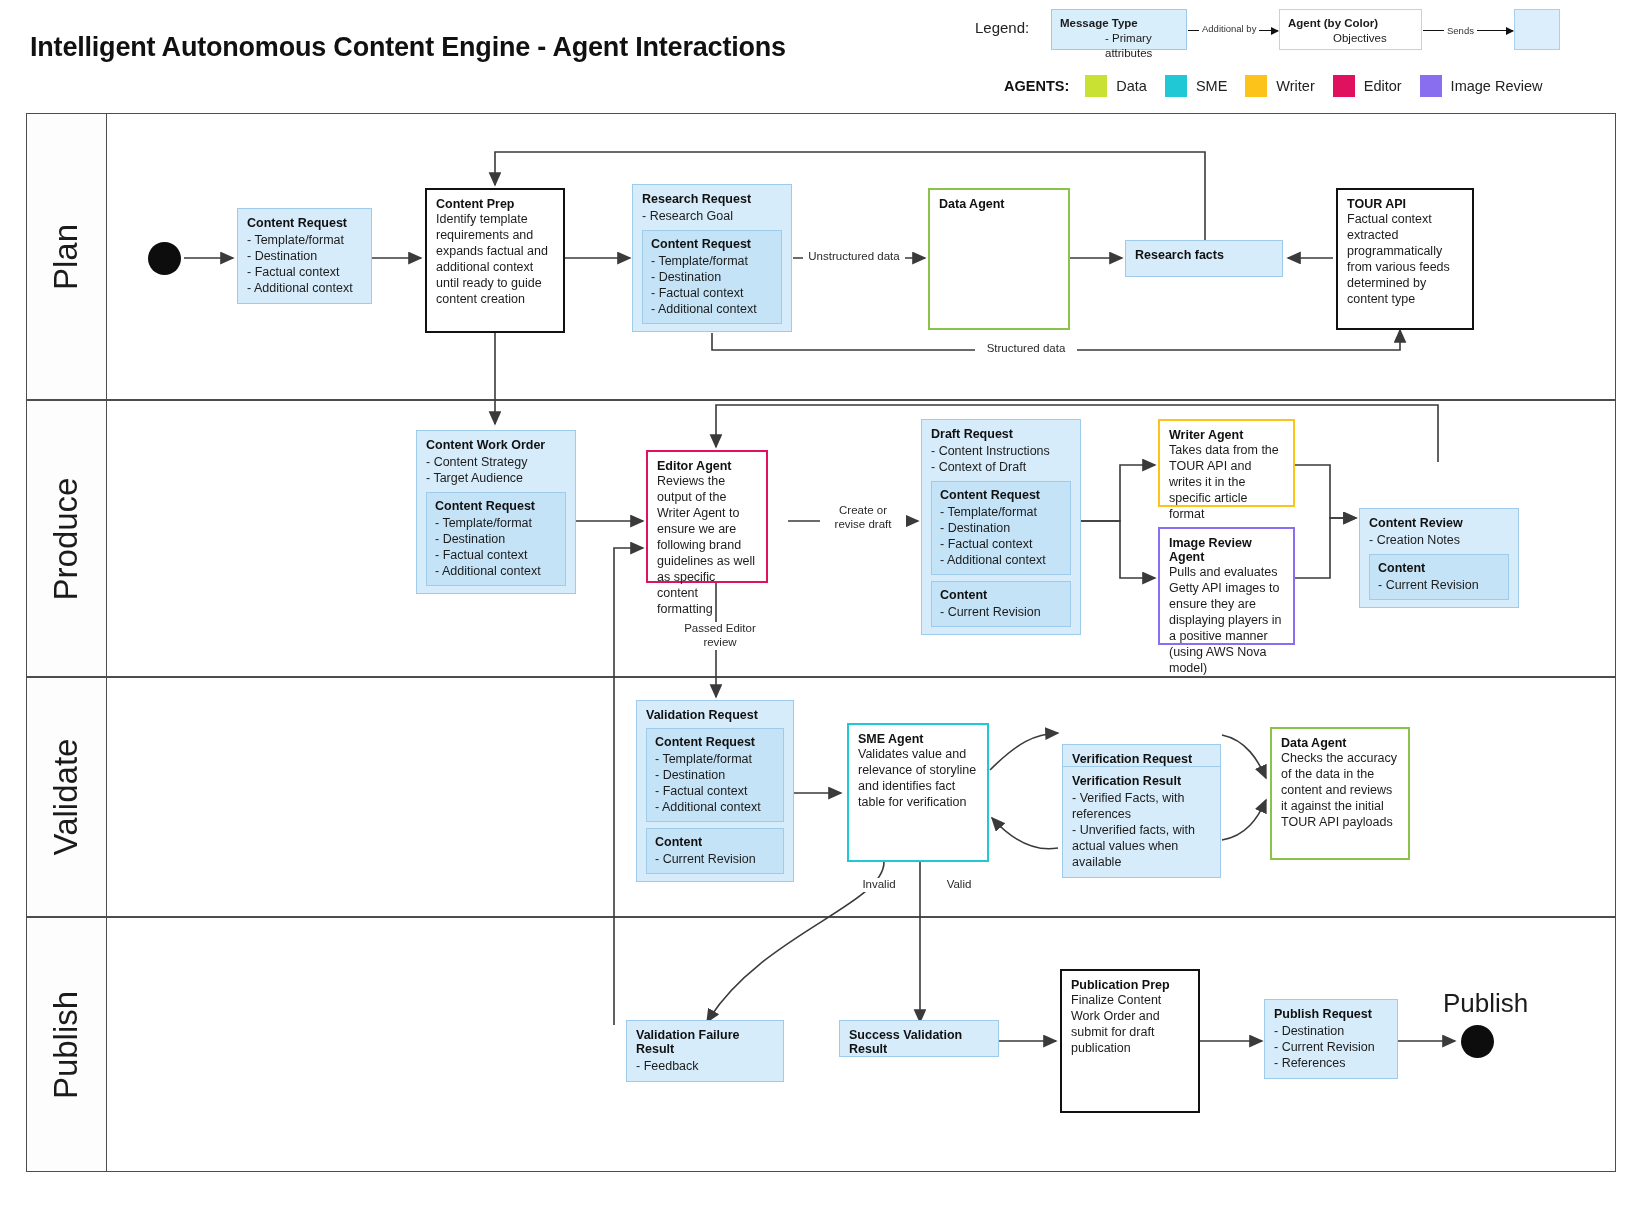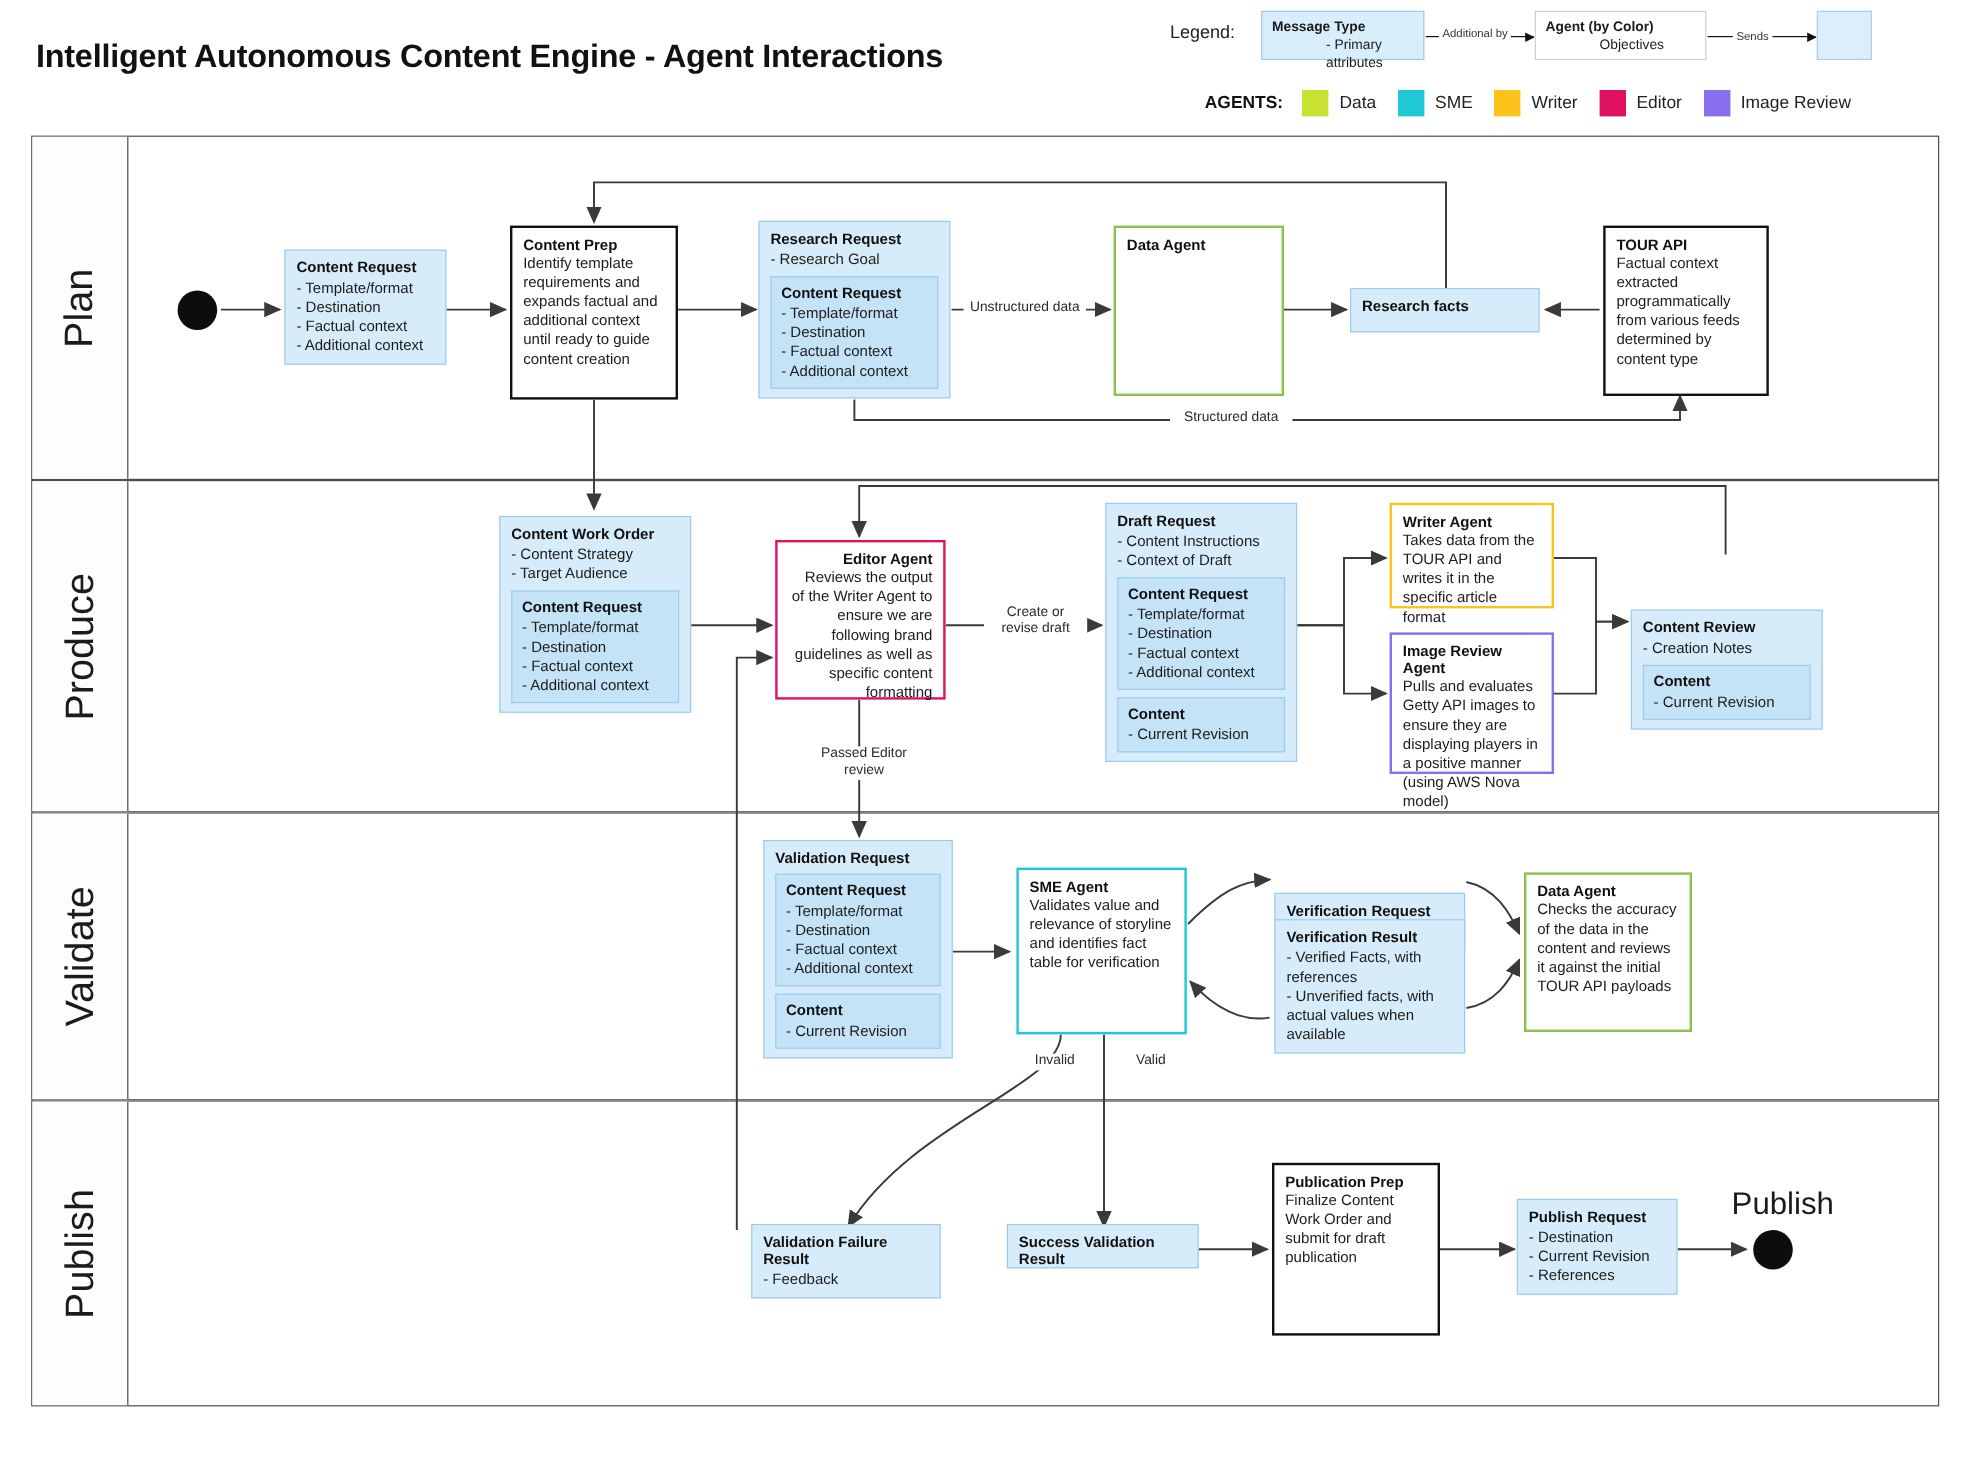--- a/index.html
+++ b/index.html
@@ -222,21 +222,21 @@
     <span class="li">- Target Audience</span>
     <div class="msg-inner">
       <span class="h">Content Request</span>
       <span class="li">- Template/format</span>
       <span class="li">- Destination</span>
       <span class="li">- Factual context</span>
       <span class="li">- Additional context</span>
     </div>
   </div>
 
-  <div class="node agent" style="left:646px;top:450px;width:142px;height:133px;border-color:#e0115f;text-align:right;">
+  <div class="node agent" style="left:646px;top:450px;width:122px;height:133px;border-color:#e0115f;">
     <span class="h">Editor Agent</span>
     <span class="b">Reviews the output of the Writer Agent to ensure we are following brand guidelines as well as specific content formatting</span>
   </div>
 
   <div class="elab" style="left:820px;top:504px;width:80px;white-space:pre-line;">Create or
 revise draft</div>
 
   <div class="node msg" style="left:921px;top:419px;width:160px;">
     <span class="h">Draft Request</span>
     <span class="li">- Content Instructions</span>

